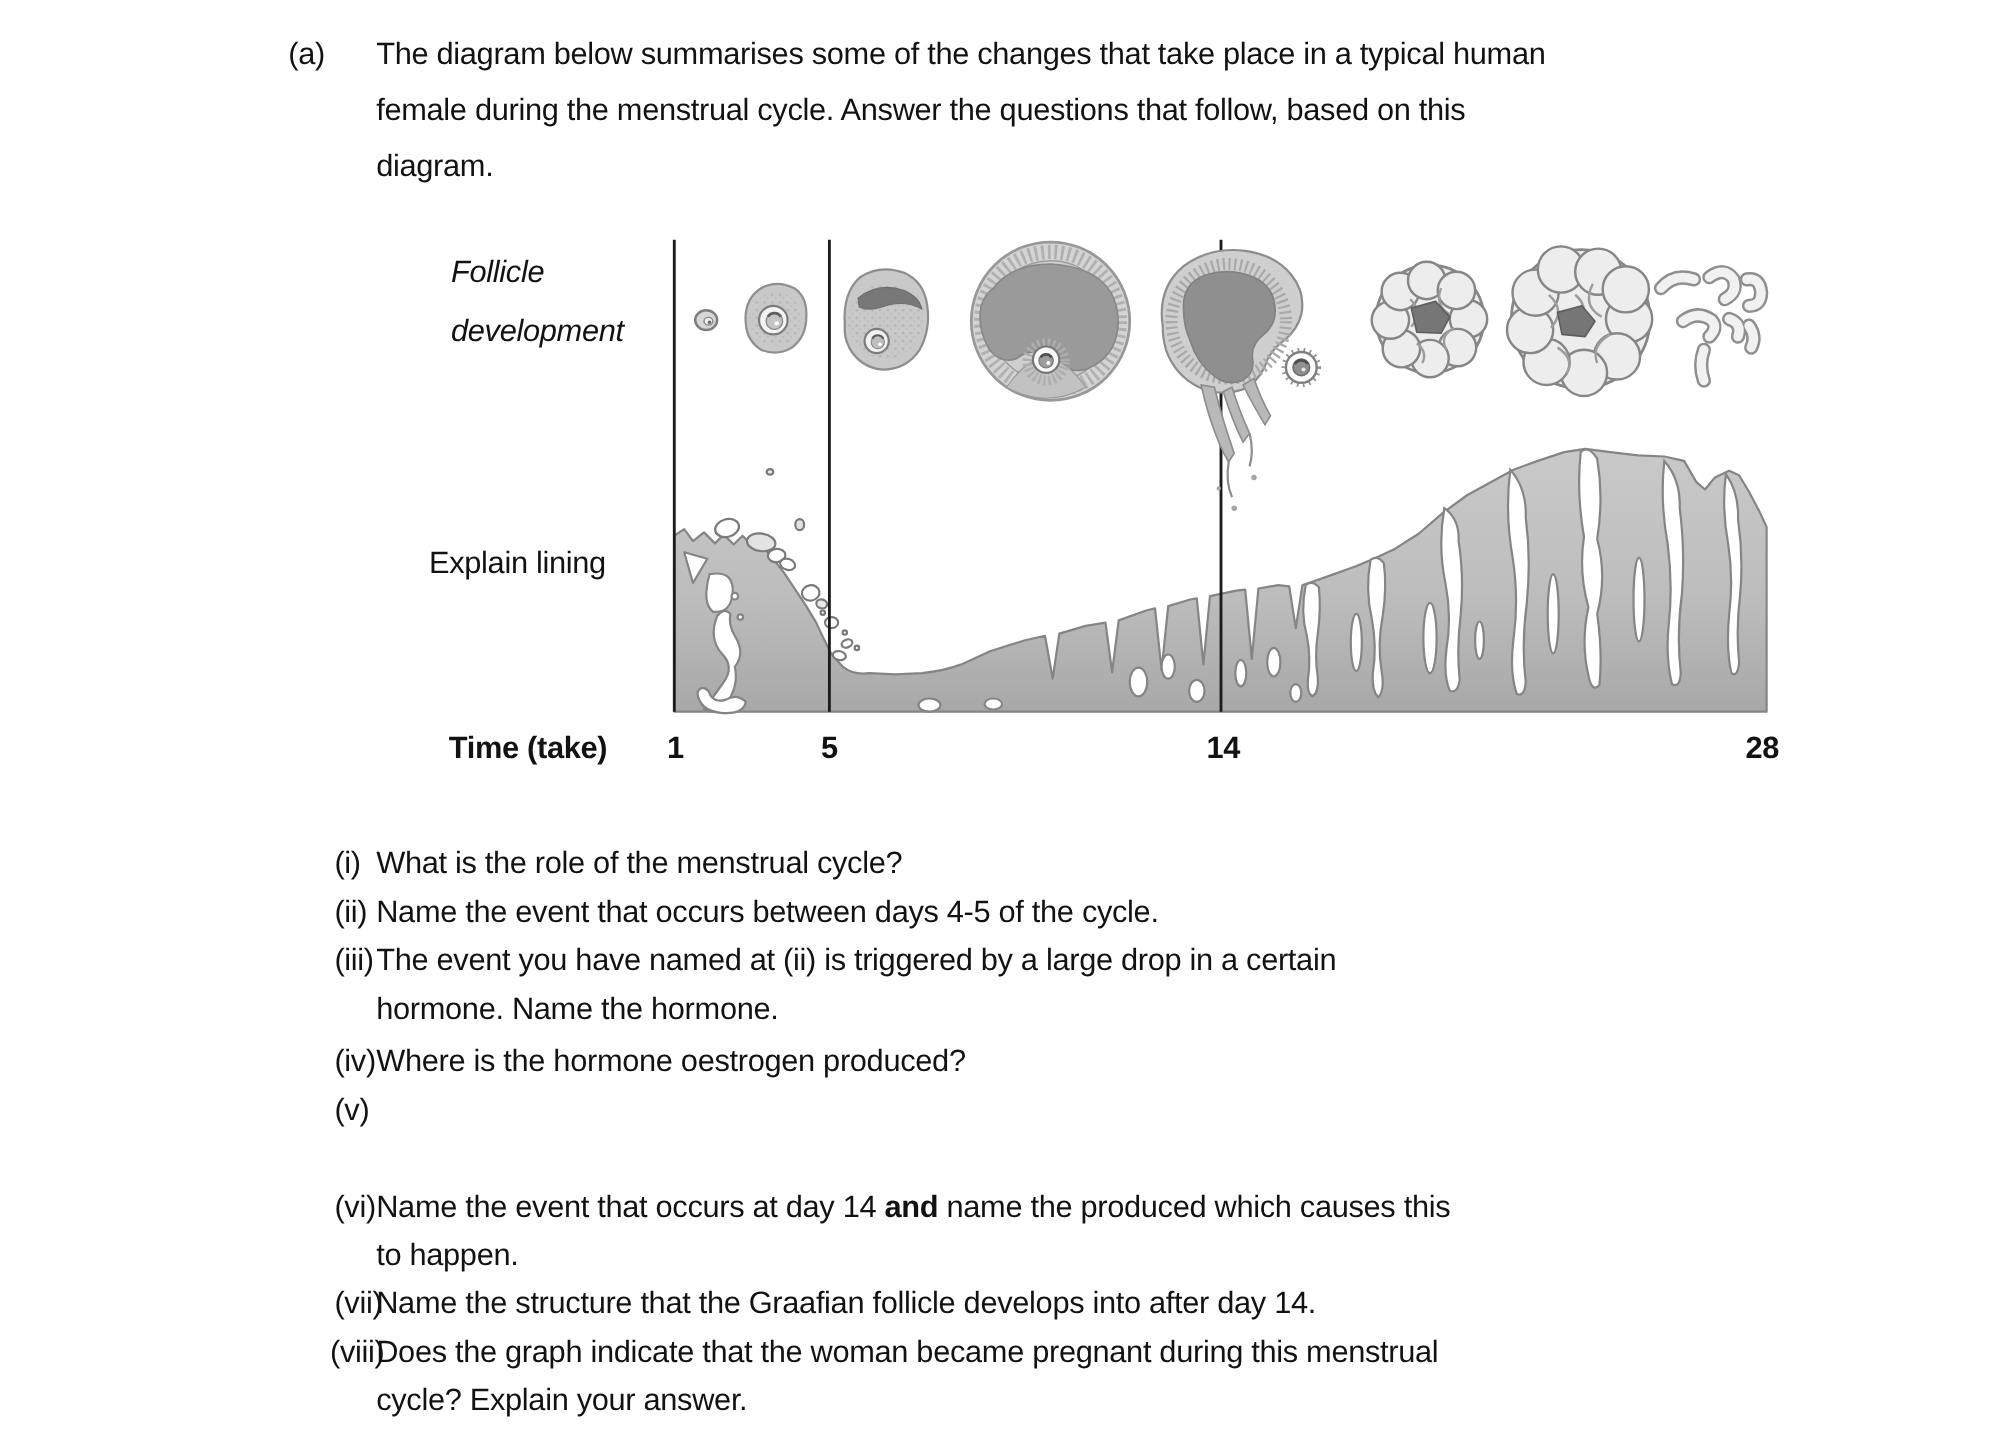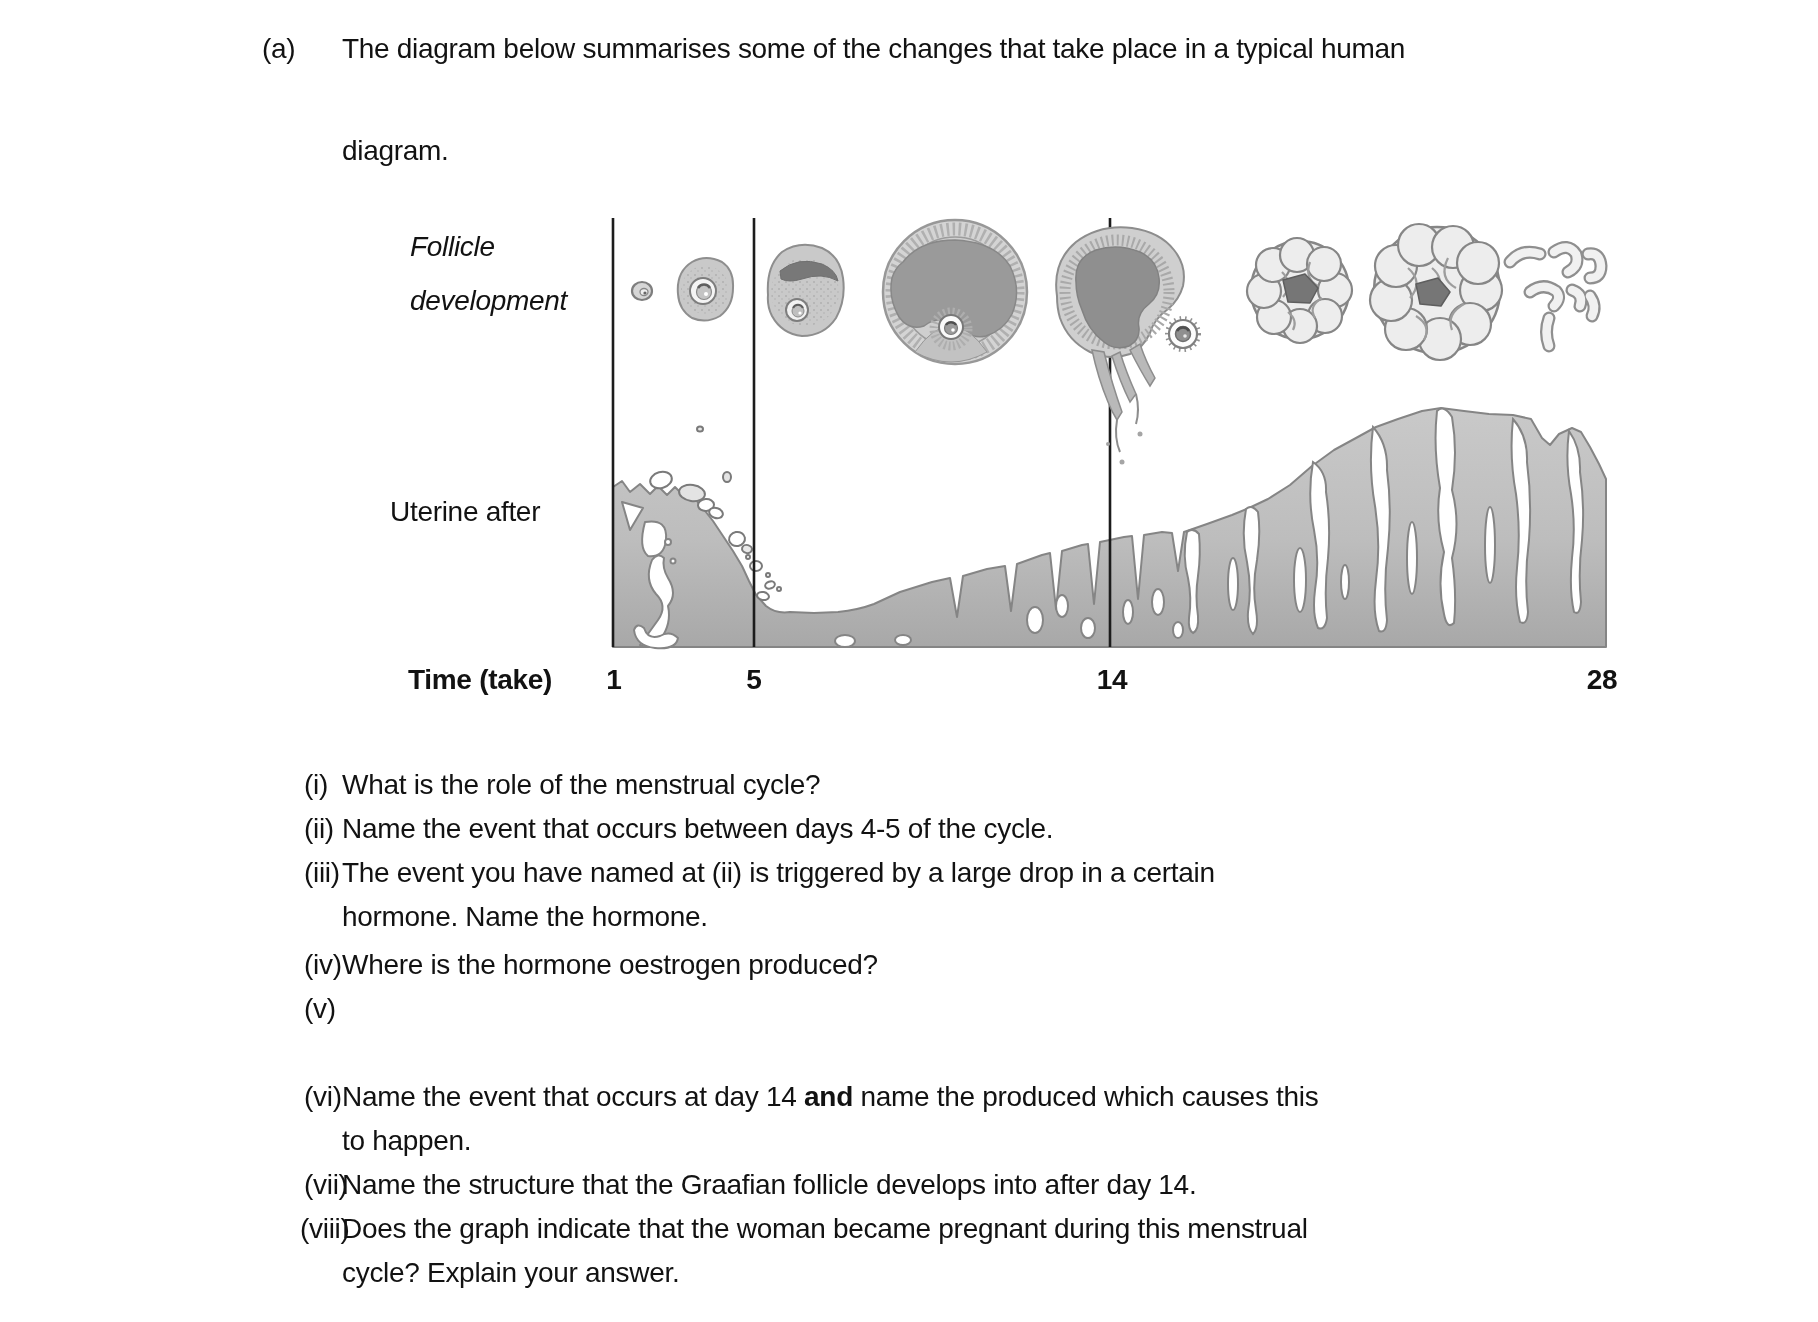--- a/index.html
+++ b/index.html
@@ -12,26 +12,27 @@
   .wrapLabel{white-space:normal;width:190px;line-height:54px;font-style:italic;}
   svg{display:block;}
 </style>
 </head>
 <body>
 
 <div id="page">
 
   <div class="abs t" style="left:262px;top:30px">(a)</div>
   <div class="abs t" style="left:342px;top:30px">The diagram below summarises some of the changes that take place in a typical human</div>
+  <div class="abs t" style="left:342px;top:81px">female during the menstrual cycle. Answer the questions that follow, based on this</div>
   <div class="abs t" style="left:342px;top:132px">diagram.</div>
 
   <div class="abs" style="left:330px;top:180px;width:1376px;height:527px">
 
     <div class="abs t wrapLabel" style="left:80px;top:40px">Follicle development</div>
-    <div class="abs t" style="left:60px;top:313px">Uterine after</div>
+    <div class="abs t" style="left:60px;top:313px">Explain lining</div>
     <div class="abs t b" style="left:78px;top:481px">Time (take)</div>
     <div class="abs t b ctr" style="left:284px;top:481px">1</div>
     <div class="abs t b ctr" style="left:424px;top:481px">5</div>
     <div class="abs t b ctr" style="left:782px;top:481px">14</div>
     <div class="abs t b ctr" style="left:1272px;top:481px">28</div>
 
     <svg class="abs" style="left:0;top:0" width="1376" height="527" viewBox="330 180 1376 527">
       <defs>
         <linearGradient id="gradLining" x1="0" y1="0" x2="0" y2="1">
           <stop offset="0" stop-color="#c9c9c9"></stop>

